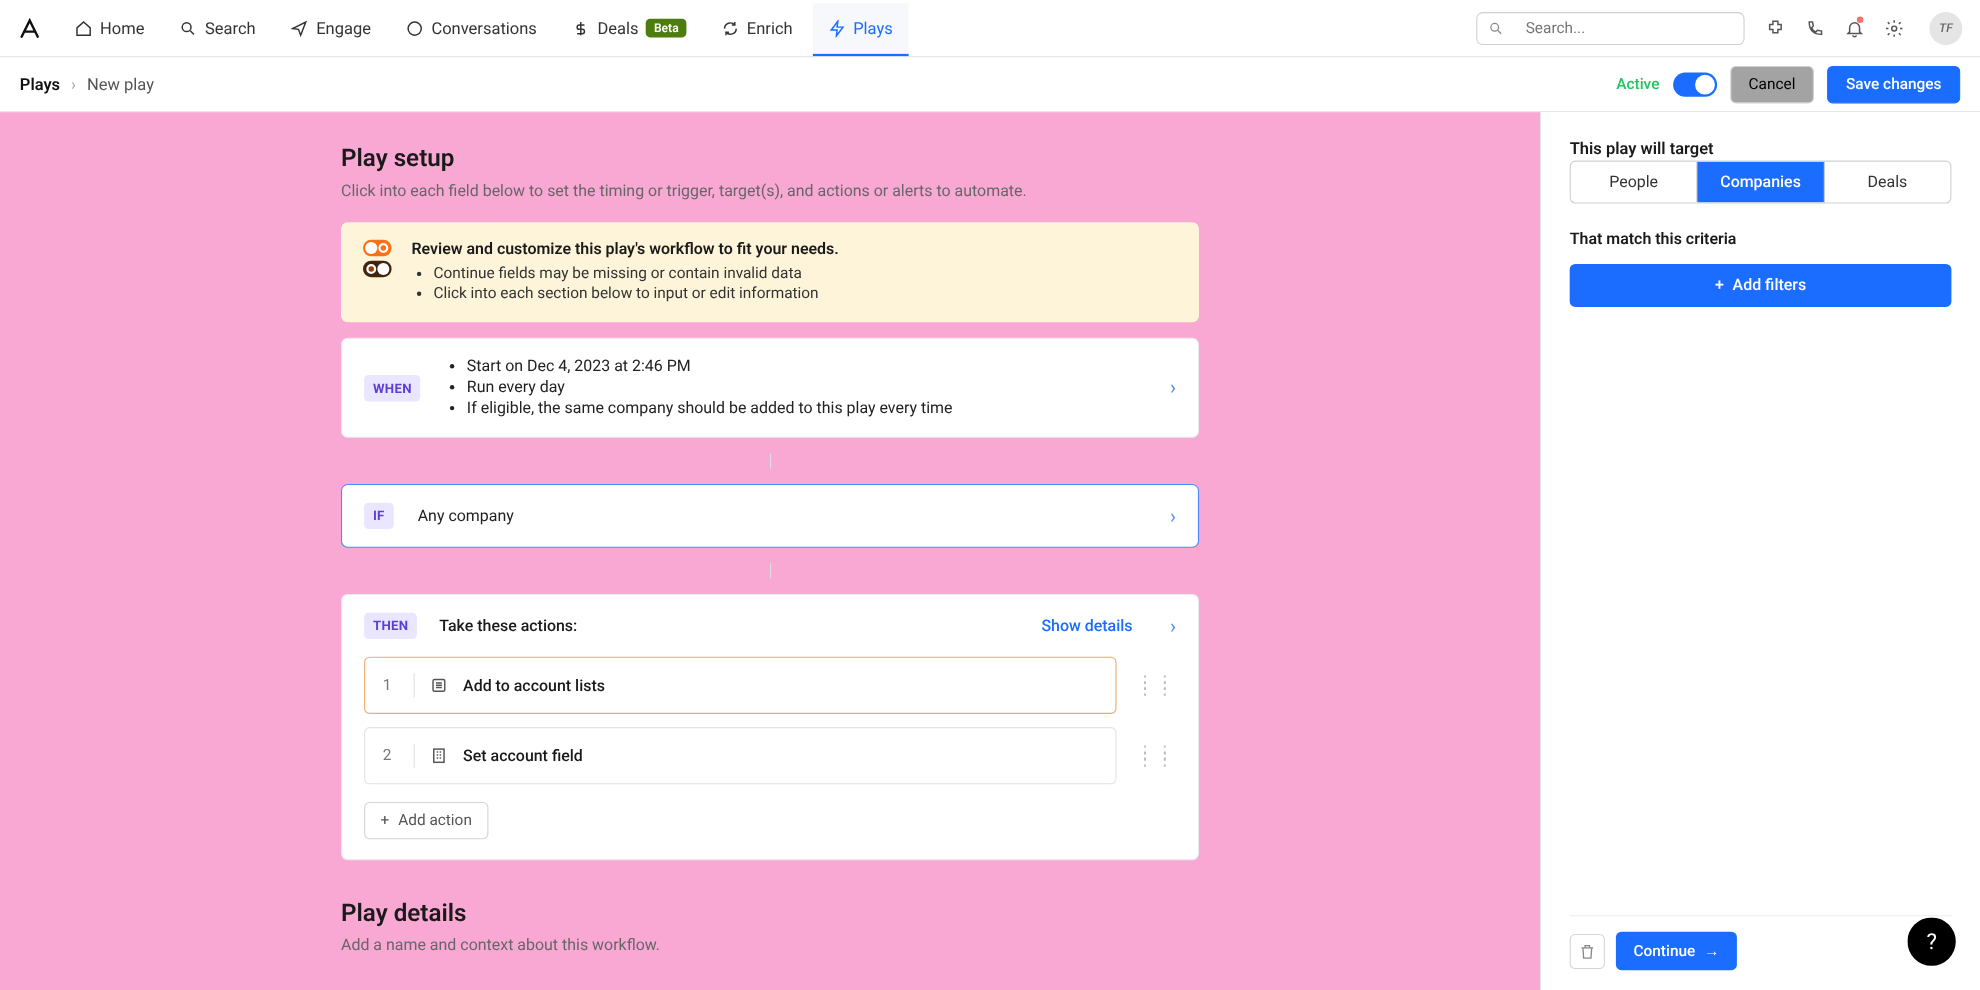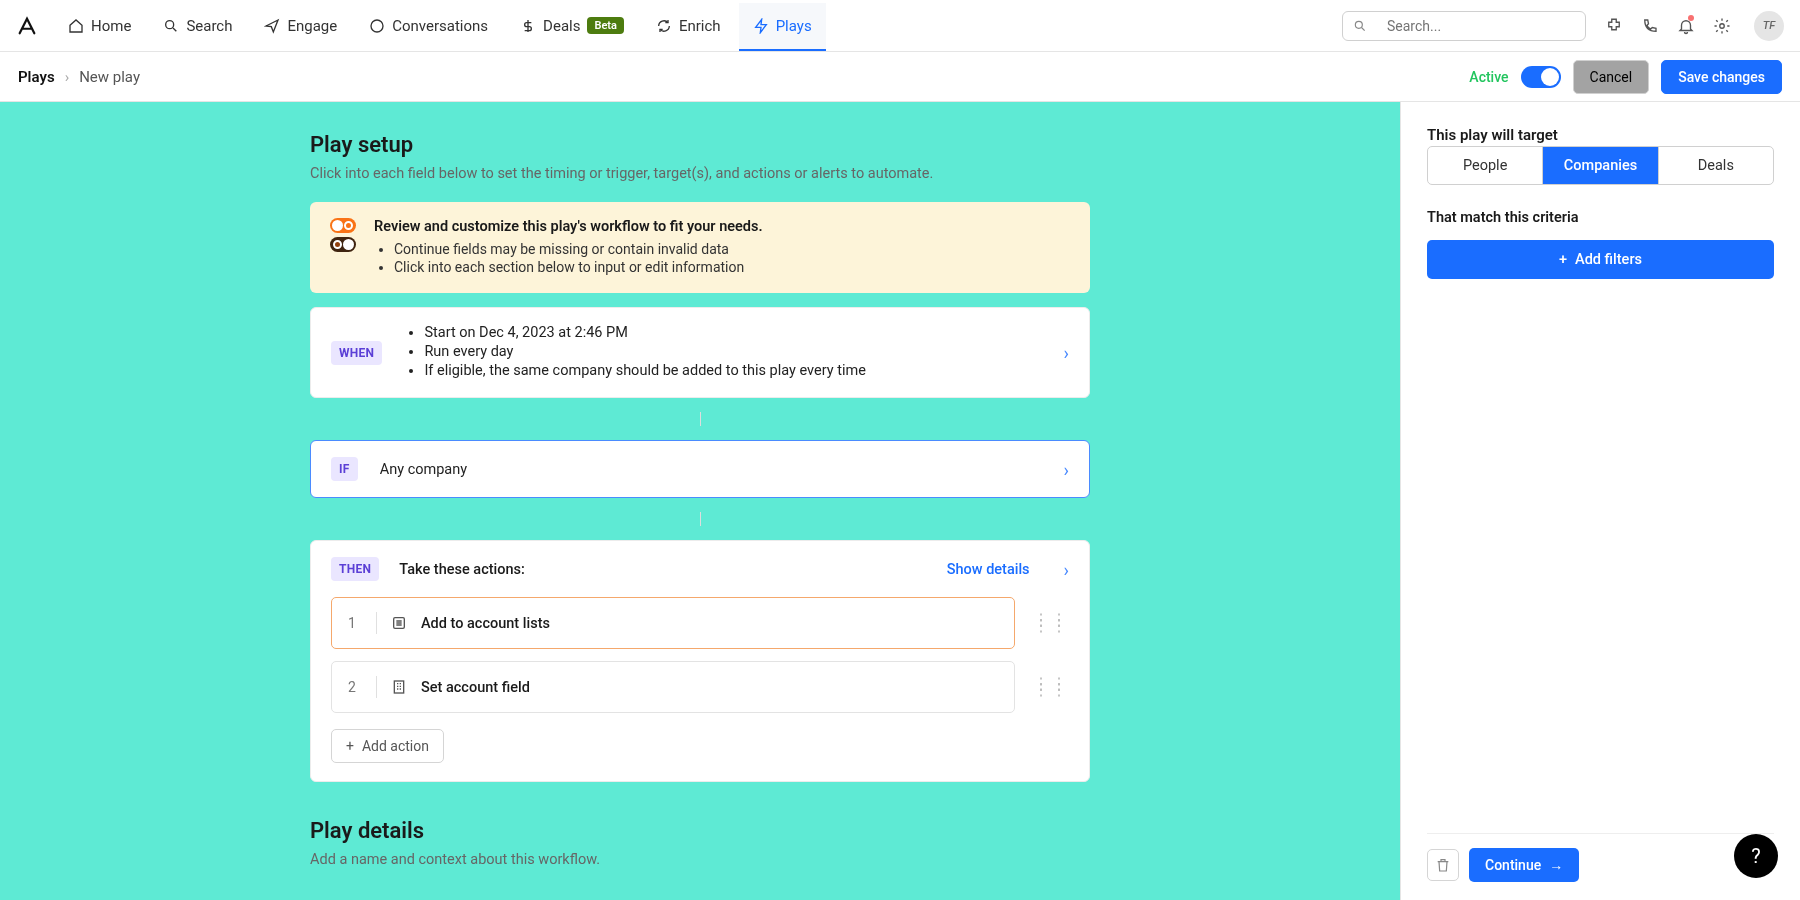--- a/index.html
+++ b/index.html
@@ -30,21 +30,21 @@
     .sub-spacer { flex: 1; }
     .sub-actions { display: flex; align-items: center; gap: 12px; }
     .active-label { color: #22c55e; font-size: 14px; font-weight: 500; }
     .toggle { width: 40px; height: 22px; background: #1a6dff; border-radius: 11px; position: relative; cursor: pointer; }
     .toggle::after { content: ""; position: absolute; right: 2px; top: 2px; width: 18px; height: 18px; background: #fff; border-radius: 50%; }
     .btn { padding: 8px 16px; border-radius: 5px; font-size: 14px; cursor: pointer; border: 1px solid #d0d0d0; background: #a3a3a3; }
     .btn-primary { background: #1a6dff; border-color: #1a6dff; color: #fff; font-weight: 500; }
 
     
     .body-wrap { display: flex; height: calc(100% - 102px); }
-    .main-col { flex: 1; background: #5eead4; overflow-y: auto; padding: 30px 0 60px; display:flex; justify-content:center; }
+    .main-col { flex: 1; background: #f9a8d4; overflow-y: auto; padding: 30px 0 60px; display:flex; justify-content:center; }
     .main-inner { width: 780px; }
     .side-col { width: 400px; border-left: 1px solid #e5e5e5; background: #fff; display: flex; flex-direction: column; padding: 24px 26px 18px; }
 
     
     .section-title { font-size: 22px; font-weight: 600; margin-bottom: 8px; }
     .section-sub { color: #666; margin-bottom: 20px; font-size: 14.5px; }
 
     .warning-box { background: #fdf4d9; border-radius: 6px; padding: 16px 20px; display: flex; gap: 18px; align-items: flex-start; margin-bottom: 14px; }
     .warning-toggles { display: flex; flex-direction: column; gap: 4px; }
     .mini-toggle { width: 26px; height: 15px; border-radius: 8px; position: relative; }

